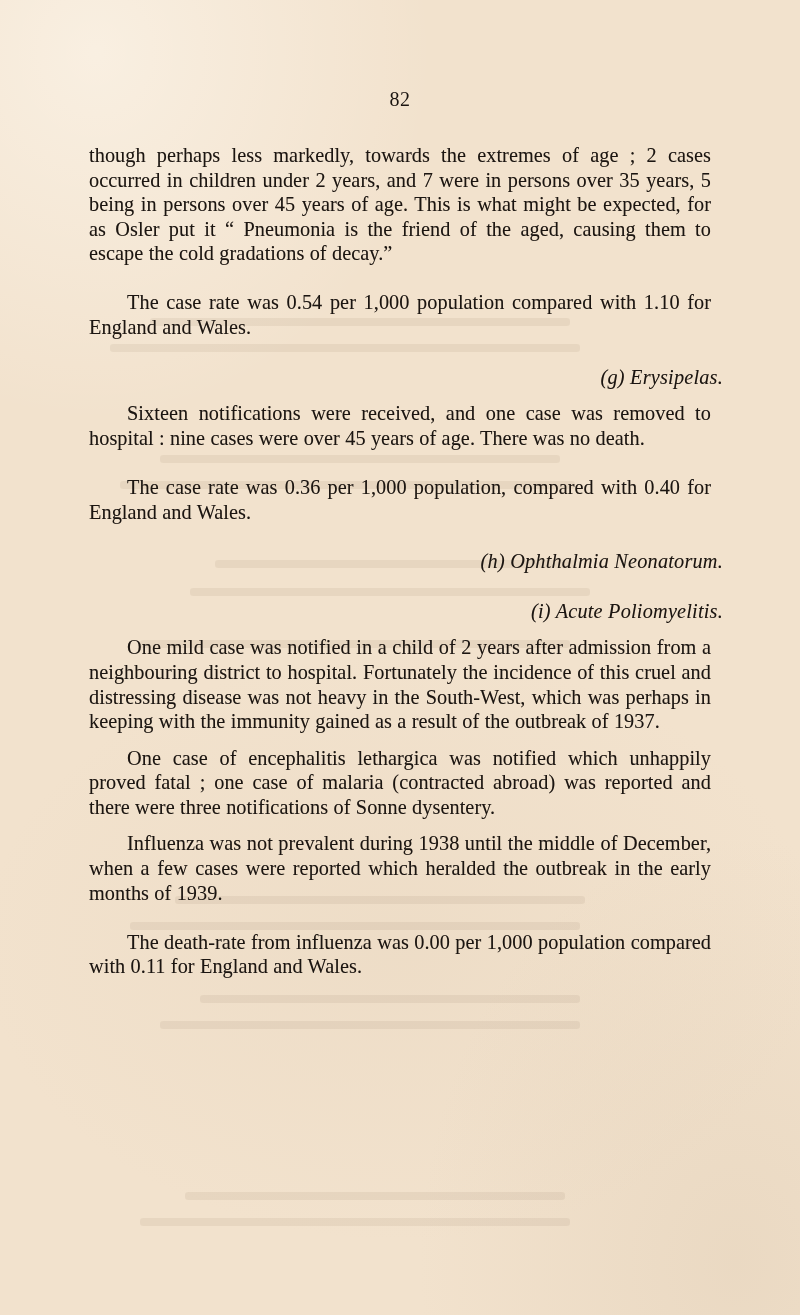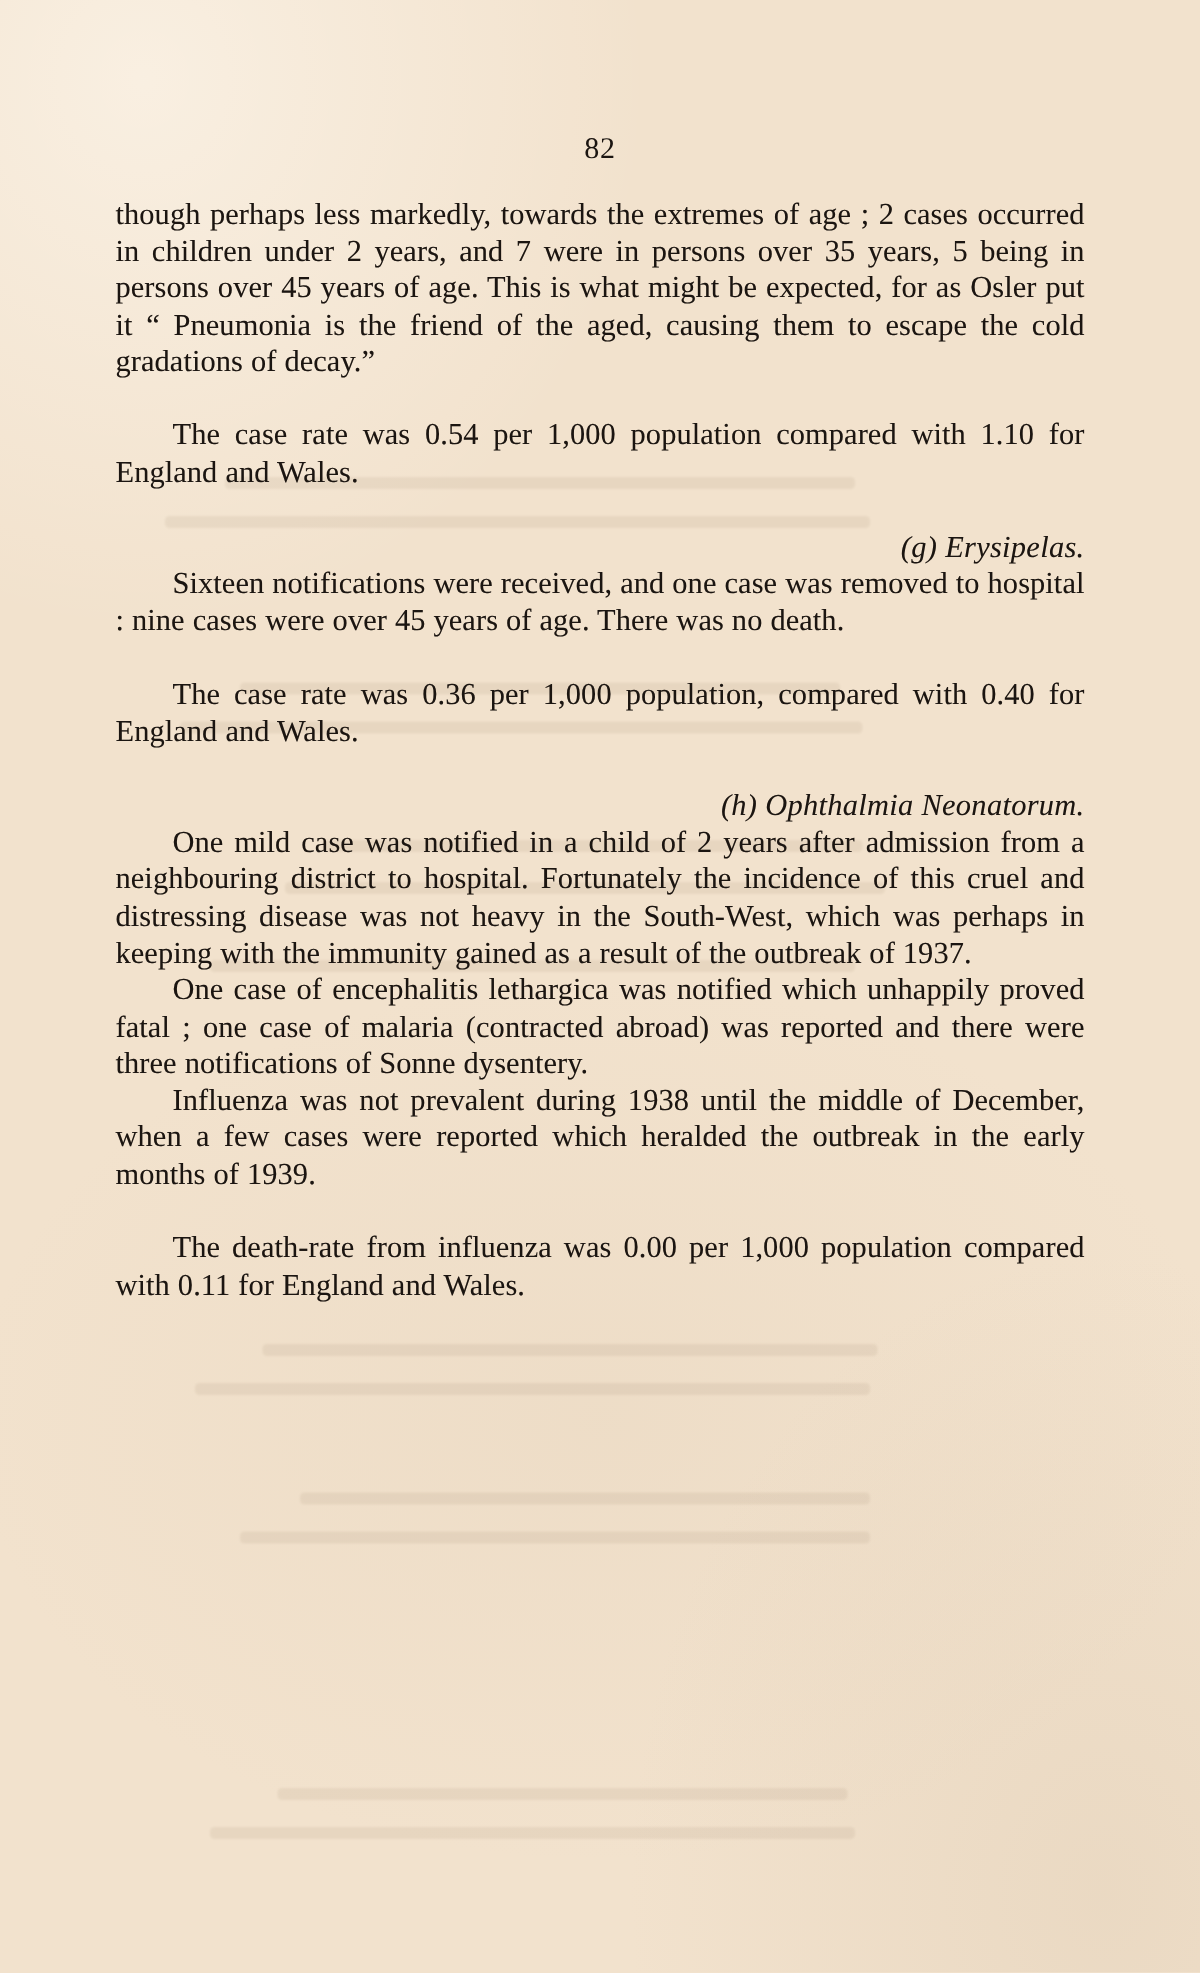--- a/index.html
+++ b/index.html
@@ -64,21 +64,21 @@
   }
 
   .textblock {
     position: absolute;
     top: 131px;
     left: 77px;
     width: 646px;
   }
 
   p.para {
-    margin: 0;
+    margin: 12px;
     font-size: 20.3px;
     line-height: 24.6px;
     text-align: justify;
     text-justify: inter-word;
     hyphens: none;
     letter-spacing: 0.05px;
     word-spacing: 0.2px;
   }
   p.indent {
     text-indent: 38px;
@@ -144,20 +144,24 @@
       <span>Erysipelas.</span>
     </h2>
     <p class="para indent">Sixteen notifications were received, and one case was removed to hospital : nine cases were over 45 years of age. There was no death.</p>
     <p class="para indent spaced-top">The case rate was 0.36 per 1,000 population, compared with 0.40 for England and Wales.</p>
 
     <h2 class="section-head spaced">
       <span>(h)</span>
       <span>Ophthalmia Neonatorum.</span>
     </h2>
 
+    <h2 class="section-head spaced">
+      <span>(i)</span>
+      <span>Acute Poliomyelitis.</span>
+    </h2>
     <p class="para indent">One mild case was notified in a child of 2 years after admission from a neighbouring district to hospital. Fortunately the incidence of this cruel and distressing disease was not heavy in the South-West, which was perhaps in keeping with the immunity gained as a result of the outbreak of 1937.</p>
 
     <p class="para indent">One case of encephalitis lethargica was notified which unhappily proved fatal ; one case of malaria (contracted abroad) was reported and there were three notifications of Sonne dysentery.</p>
 
     <p class="para indent"><span class="ital">Influenza</span><span> was not prevalent during 1938 until the middle of December, when a few cases were reported which heralded the outbreak in the early months of 1939.</span></p>
 
     <p class="para indent spaced-top">The death-rate from influenza was 0.00 per 1,000 population compared with 0.11 for England and Wales.</p>
 
   </div>
 </div>

